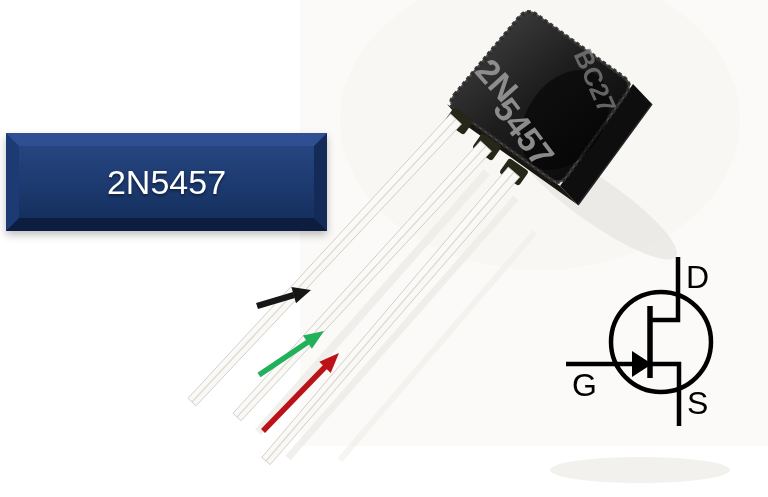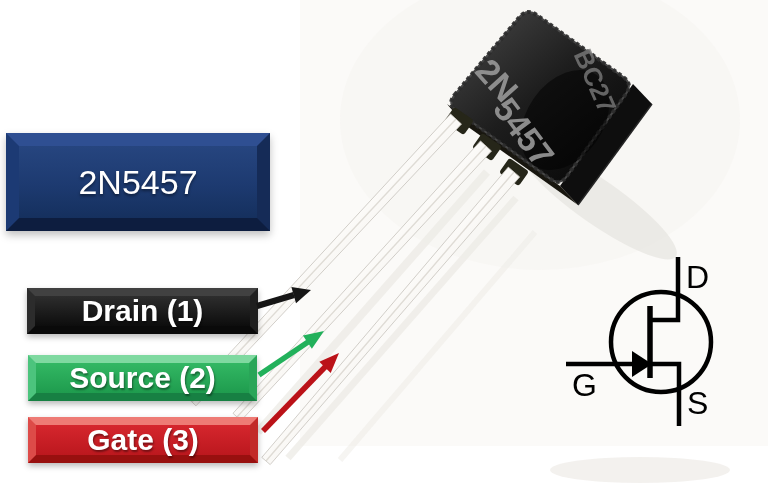--- a/index.html
+++ b/index.html
@@ -7,21 +7,21 @@
     position:relative; width:768px; height:497px; background:#ffffff;
     font-family:"Liberation Sans", sans-serif; overflow:hidden;
   }
   svg.layer { position:absolute; left:0; top:0; width:768px; height:497px; }
 
   .bevel {
     position:absolute; box-sizing:border-box; border-style:solid;
     display:flex; align-items:center; justify-content:center;
   }
   .title-box {
-    left:6px; top:133px; width:264px; height:98px; border-width:13px;
+    left:6px; top:133px; width:321px; height:98px; border-width:13px;
     border-color:#2f4f92 #152b57 #0d1d3f #1c3a74;
     background:linear-gradient(180deg,#26457f 0%,#1d3a70 55%,#15305e 100%);
     flex-direction:column; box-shadow:0 4px 8px rgba(0,0,0,.25);
   }
   .title-line { color:#ffffff; font-size:34px; line-height:37px; text-shadow:0 2px 3px rgba(0,0,0,.45); }
 
   .pin-box { border-width:8px; height:46px; box-shadow:0 3px 6px rgba(0,0,0,.28); }
   .pin-box span { color:#ffffff; font-size:30px; font-weight:bold; line-height:30px; text-shadow:1px 2px 2px rgba(0,0,0,.4); }
   .drain  { left:27px; top:288px; width:231px;
             border-color:#414141 #1f1f1f #0a0a0a #2c2c2c;
@@ -94,29 +94,20 @@
       <line x1="456" y1="119" x2="192" y2="402"></line>
       <line x1="486" y1="146" x2="237" y2="417"></line>
       <line x1="514" y1="172" x2="266" y2="461"></line>
     </g>
   </svg>
 
   <div class="bevel title-box">
     <div class="title-line">2N5457</div>
   </div>
 
-  <div class="bevel pin-box drain">
-    <span>Drain (1)</span>
-  </div>
-  <div class="bevel pin-box source">
-    <span>Source (2)</span>
-  </div>
-  <div class="bevel pin-box gate">
-    <span>Gate (3)</span>
-  </div>
 
   <svg class="layer" viewBox="0 0 768 497">
 
     <g stroke="#161616" fill="#161616">
       <line x1="257" y1="306" x2="294" y2="295" stroke-width="6.5"></line>
       <polygon points="311,290 296,303.2 291.4,287" stroke="none"></polygon>
     </g>
     <g stroke="#22b15b" fill="#22b15b">
       <line x1="259" y1="375" x2="308" y2="342" stroke-width="5.5"></line>
       <polygon points="324,331 311.9,348.8 302.9,335.6" stroke="none"></polygon>

